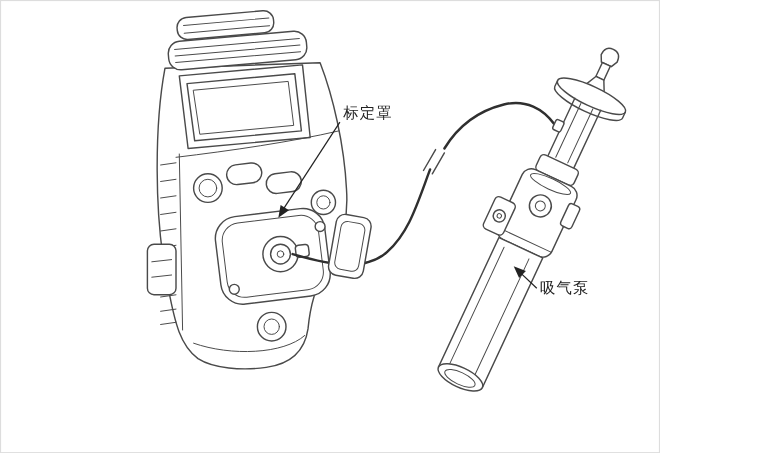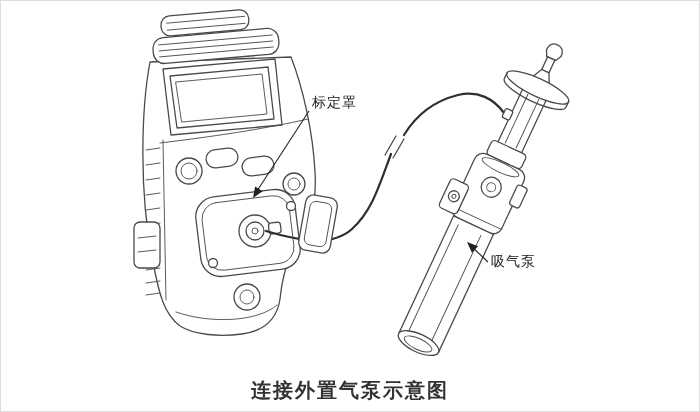--- a/index.html
+++ b/index.html
@@ -6,21 +6,21 @@
     --line:#4a4a4a;
     --tube:#2f2f2f;
     --text:#222222;
     --caption-text:#333333;
     --background:#ffffff;
     --border:#dddddd;
   }
   *{box-sizing:border-box;}
   body{margin:0;background:#fff;font-family:"Liberation Sans",sans-serif;}
   .stage{
-    position:relative;width:700px;height:412px;
+    position:relative;width:600px;height:412px;
     background:var(--background,#fff);
     outline:1px solid var(--border,#ddd);outline-offset:-1px;
     overflow:hidden;
   }
   .svg-layer{position:absolute;left:0;top:0;width:700px;height:412px;}
 
   
   .o  {stroke:var(--line,#4a4a4a);fill:none;stroke-width:1.3;stroke-linecap:round;stroke-linejoin:round;}
   .of {stroke:var(--line,#4a4a4a);fill:var(--background,#fff);stroke-width:1.3;stroke-linejoin:round;}
   .thin{stroke-width:0.9;}
@@ -183,14 +183,13 @@
     <g>
       <line class="ldr" x1="488" y1="262" x2="471" y2="246"></line>
       <polygon class="arr" points="467,242 478.1,246.3 471.9,252.8"></polygon>
     </g>
   </svg>
 
   <div class="diagram-label label-calibration">标定罩</div>
 
   <div class="diagram-label label-pump">吸气泵</div>
 
-  <div class="caption">连接外置气泵示意图</div>
 </div>
 
 </body></html>

